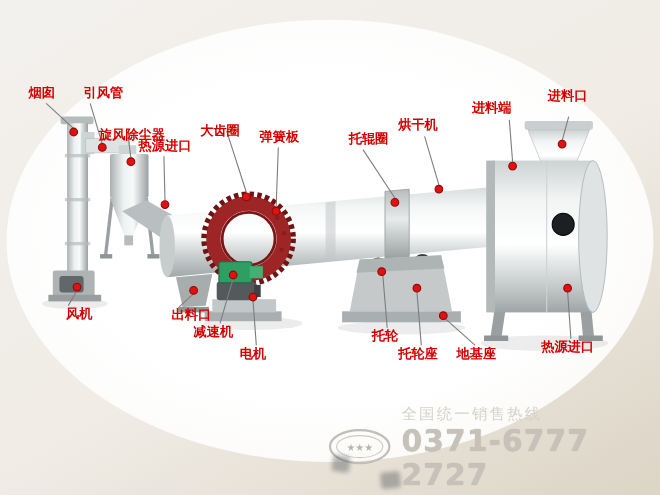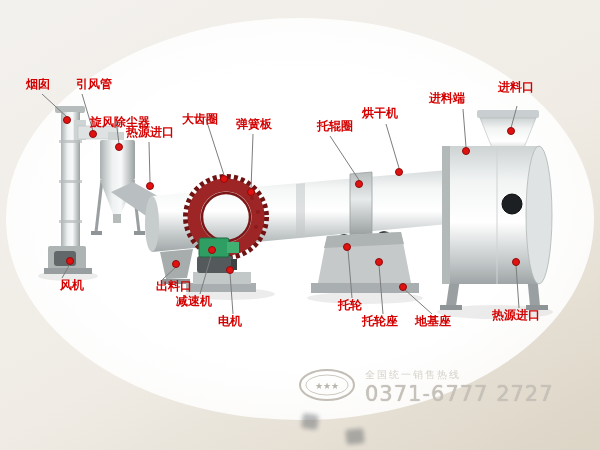--- a/index.html
+++ b/index.html
@@ -11,22 +11,22 @@
   .ellipse-bg {
     position:absolute; left:6px; top:18px; width:588px; height:402px; border-radius:50%;
     background:radial-gradient(ellipse at center,#ffffff 52%,rgba(255,255,255,.88) 70%,rgba(255,255,255,0) 100%);
   }
   svg.machine { position:absolute; left:0; top:0; width:600px; height:450px; }
   .lbl {
     position:absolute; color:#d40000; font-weight:bold; font-size:12px; line-height:1.15;
     white-space:nowrap; font-family:"DejaVu Sans", sans-serif;
   }
   .wm { position:absolute; left:298px; top:368px; display:flex; align-items:center; gap:9px; }
-  .wm-slogan { font-size:10px; color:#d6d2ca; letter-spacing:2px; }
-  .wm-phone { font-size:21px; font-weight:normal; color:#c6c2ba; letter-spacing:1px; text-shadow:0 0 1px #b2aea6; }
+  .wm-slogan { font-size:14px; color:#d6d2ca; letter-spacing:2px; }
+  .wm-phone { font-size:27px; font-weight:bold; color:#c6c2ba; letter-spacing:1px; text-shadow:0 0 1px #b2aea6; }
   .smudge { position:absolute; background:#565b60; opacity:.42; filter:blur(2px); border-radius:3px; }
   .s1 { left:302px; top:414px; width:16px; height:15px; transform:rotate(8deg); }
   .s2 { left:346px; top:429px; width:18px; height:15px; transform:rotate(-6deg); }
 </style>
 </head>
 <body>
 
 <div class="stage">
   <div class="ellipse-bg"></div>
 

